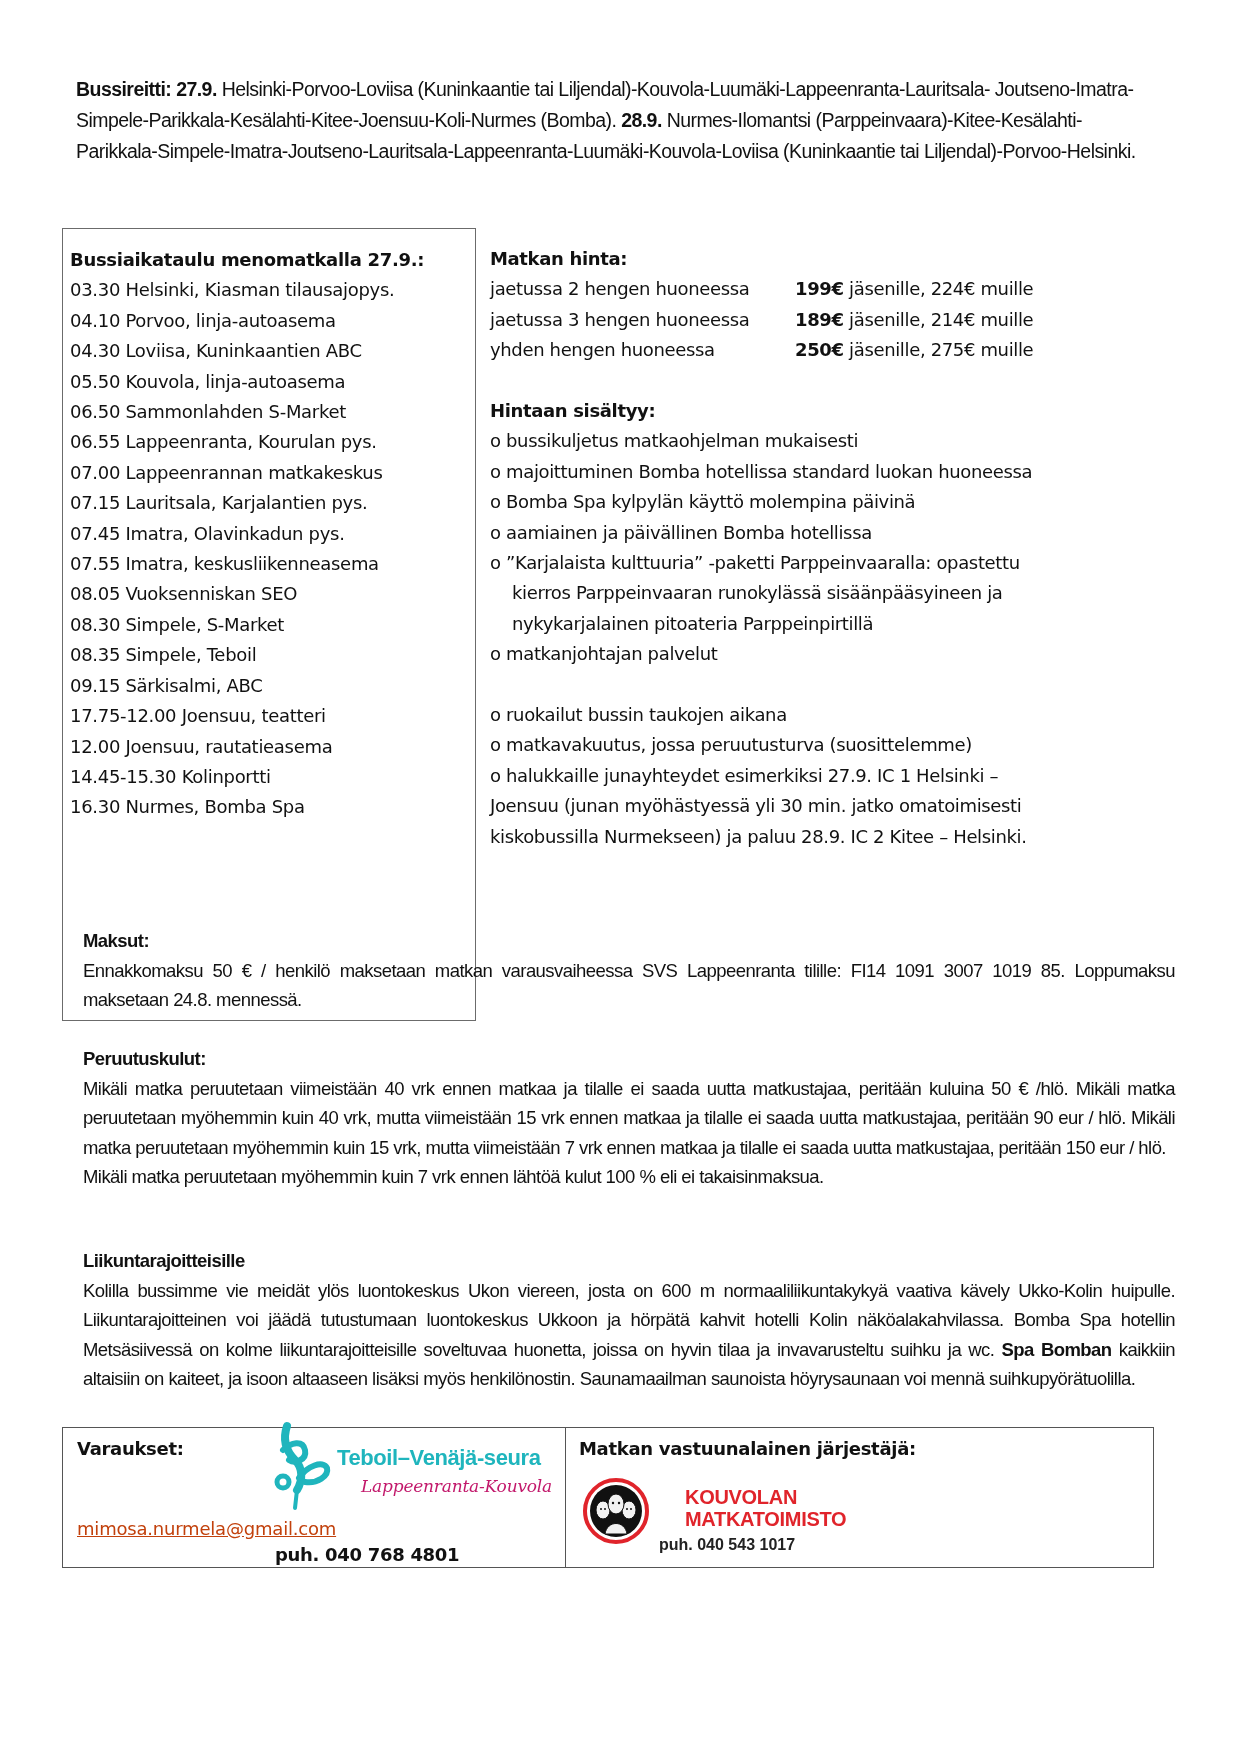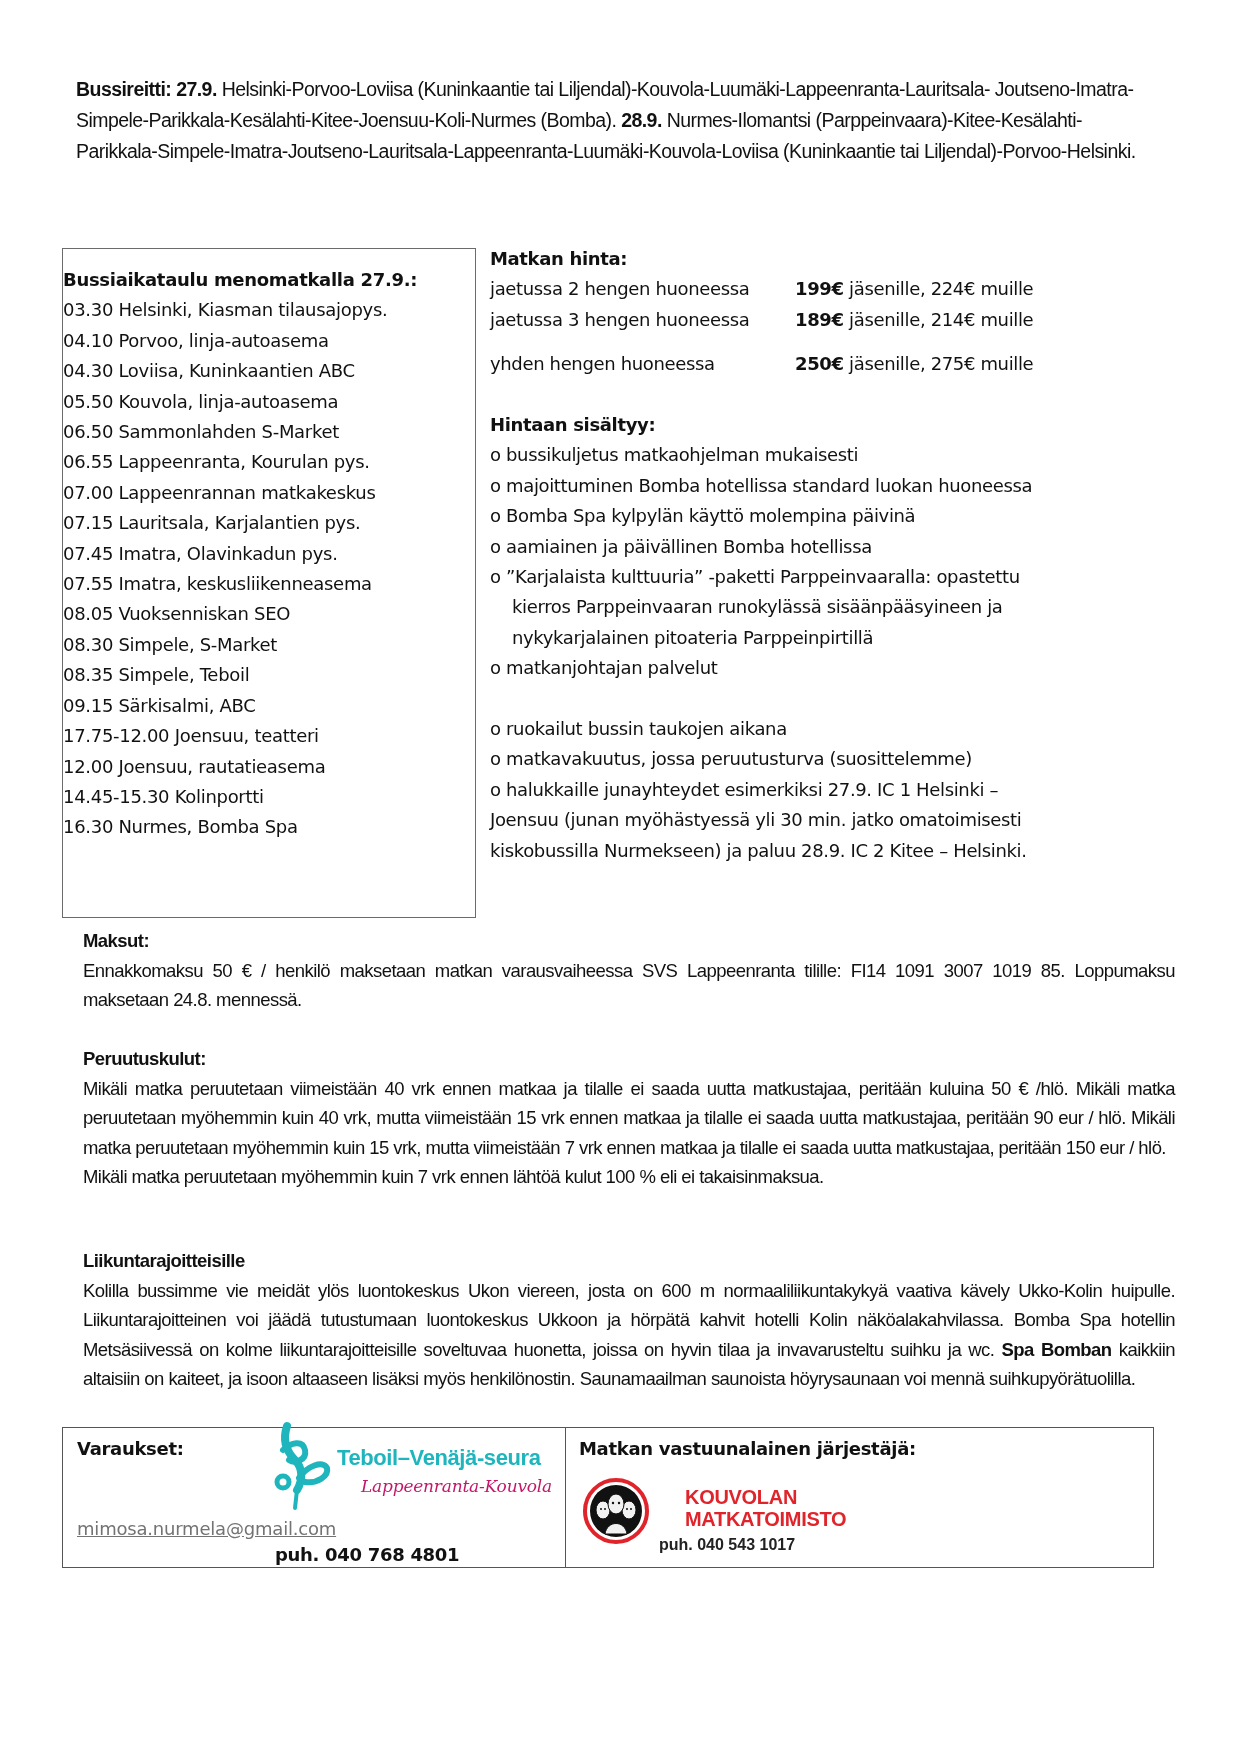--- a/index.html
+++ b/index.html
@@ -17,44 +17,43 @@
     #route {
       left: 76px; top: 74px; width: 1080px;
       font-family: "Liberation Sans", sans-serif;
       font-size: 19.5px; line-height: 31px;
       letter-spacing: -0.55px;
       font-stretch: condensed;
     }
 
     
     #schedule {
-      left: 62px; top: 228px; width: 414px; height: 670px;
+      left: 62px; top: 228px; width: 414px; height: 793px;
       border: 1.5px solid #6b6b6b;
-      padding: 16px 0 0 0;
+      padding: 16px 0 0 7px;
       font-family: "DejaVu Sans", sans-serif;
       font-size: 18px; line-height: 30.4px;
       letter-spacing: -0.3px;
-      margin-top: 20px;
     }
     #schedule .title { font-weight: bold; }
     #schedule .row { white-space: nowrap; }
 
     
     #right {
       left: 490px; top: 244px; width: 680px;
       font-family: "DejaVu Sans", sans-serif;
       font-size: 18px; line-height: 30.4px;
       letter-spacing: -0.35px;
     }
     #right .h { font-weight: bold; }
     #right .gap { height: 30.4px; }
     #right .line { white-space: nowrap; }
     #right .indent { padding-left: 22px; }
     #right .col1 { display: inline-block; width: 305px; }
-    #right .col1.pad { width: 305px; margin-top: 14px; }
+    #right .col1.pad { width: 305px; }
 
     
     .para {
       left: 76px; width: 1092px;
       font-family: "Liberation Sans", sans-serif;
       font-size: 18.5px; line-height: 29.6px;
       letter-spacing: -0.55px;
       text-align: justify;
       margin-left: 7px;
     }
@@ -74,21 +73,21 @@
     }
     .lbl {
       font-family: "DejaVu Sans", sans-serif;
       font-weight: bold; font-size: 18px; letter-spacing: -0.3px;
     }
     #res-label { left: 14px; top: 10px; }
     #org-label { left: 516px; top: 10px; }
     #email {
       left: 14px; top: 90px;
       font-family: "DejaVu Sans", sans-serif;
-      font-size: 18px; color: #737373; text-decoration: underline;
+      font-size: 18px; color: #c2410c; text-decoration: underline;
       letter-spacing: -0.2px; cursor: pointer; text-align: right;
     }
     #res-phone { left: 212px; top: 116px; }
 
     
     #svs-logo { left: 210px; top: -8px; width: 300px; height: 90px; }
     #svs-logo .name {
       position: absolute; left: 64px; top: 25px;
       font-family: "Liberation Sans", sans-serif;
       font-weight: bold; font-size: 22px; color: #1fb5bd;

